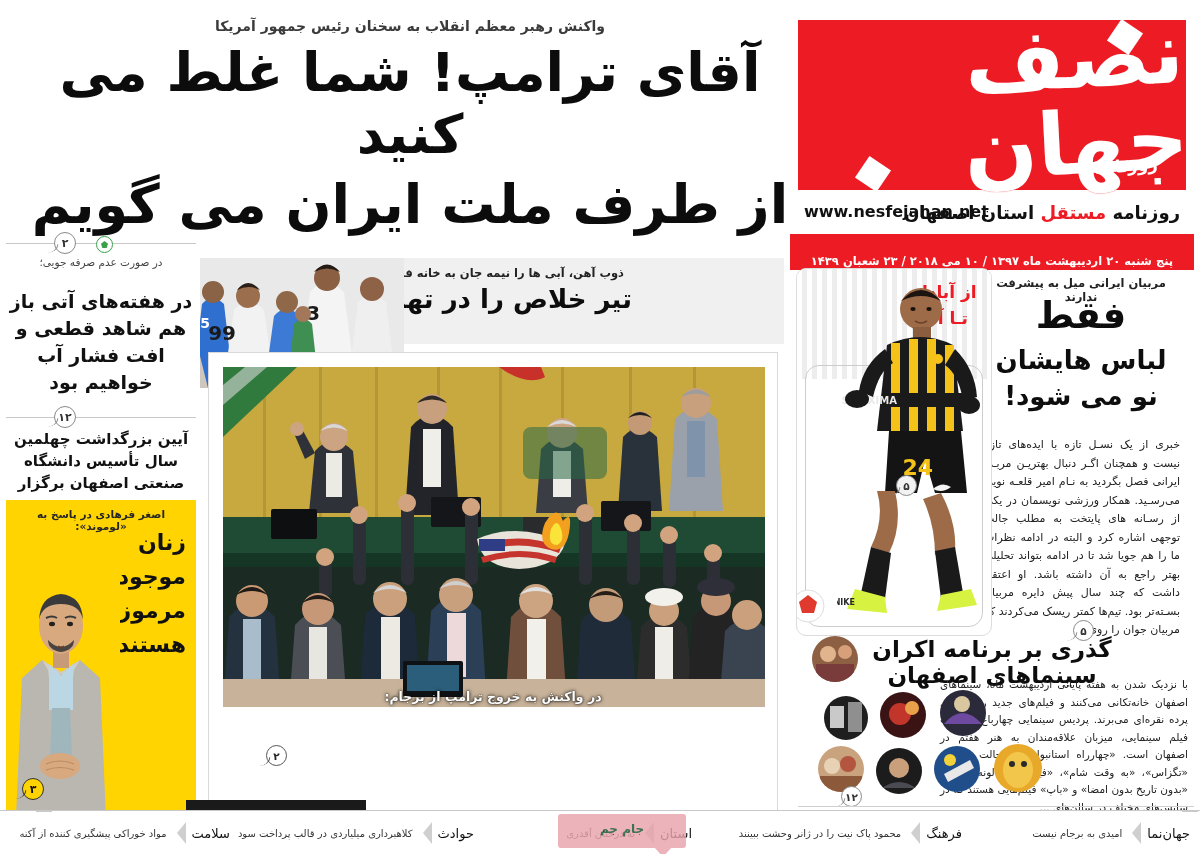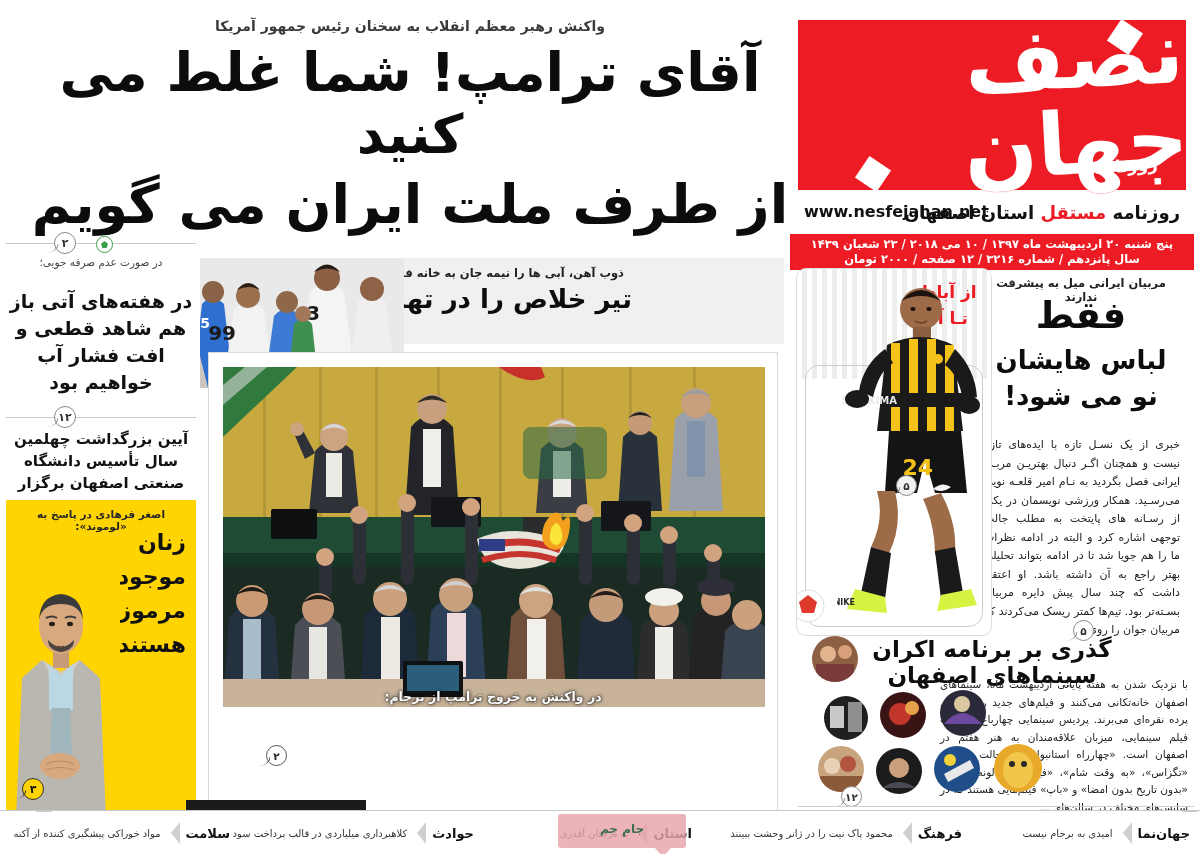--- a/index.html
+++ b/index.html
@@ -45,21 +45,21 @@
   }
   .tagline {
     position:absolute; right:14px; top:196px; font-size:18px; font-weight:bold; color:#111;
   }
   .tagline .hl { color:#ed1c24; }
 
   
   .datebar {
     position:absolute; right:6px; top:234px; width:404px; height:36px;
     background:#ed1c24; color:#fff; text-align:center;
-    padding-top:3px; overflow:hidden;
+    padding-top:20px; overflow:hidden;
   }
   .datebar div { font-size:11.5px; line-height:15px; font-weight:bold; }
 
   
   .lead {
     position:absolute; left:24px; top:8px; width:772px; height:222px;
   }
   .lead-kicker {
     text-align:center; font-size:14px; color:#3b3b3b; margin-top:10px; font-weight:bold;
   }
@@ -233,21 +233,21 @@
   }
   .cine-badge::after {
     content:""; position:absolute; left:-10px; top:10px; width:12px; height:10px;
     border-right:1px solid #8a8a8a; border-bottom-right-radius:10px; transform: rotate(8deg);
   }
   .cine-rule { position:absolute; right:0; left:8px; top:172px; height:1px; background:#cfcfcf; }
 
   
   .footer { position:absolute; left:0; right:0; bottom:0; height:44px; border-top:1px solid #c9c9c9; background:#fff; }
   .fitem { position:absolute; top:10px; height:24px; display:flex; align-items:center; }
-  .fsec { font-size:13px; font-weight:bold; color:#111; }
+  .fsec { font-size:13px; font-weight:normal; color:#111; }
   .ftxt { font-size:10px; color:#333; margin-right:10px; }
   .farrow {
     width:0; height:0; border-top:11px solid transparent; border-bottom:11px solid transparent;
     border-right:9px solid #cfcfcf; margin-right:6px;
   }
   .fcorner { position:absolute; width:16px; height:12px; border-top:2px solid #c9c9c9; }
   .watermark {
     position:absolute; left:558px; bottom:6px; width:128px; height:34px;
     background:#e8a3ac; opacity:.82; border-radius:3px;
   }

